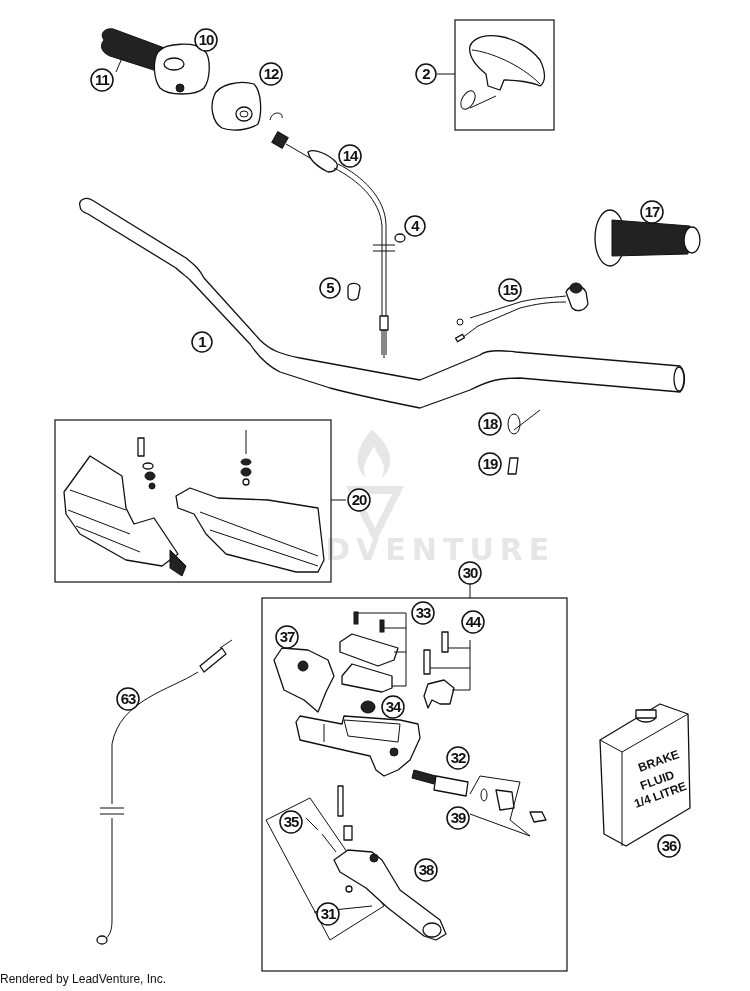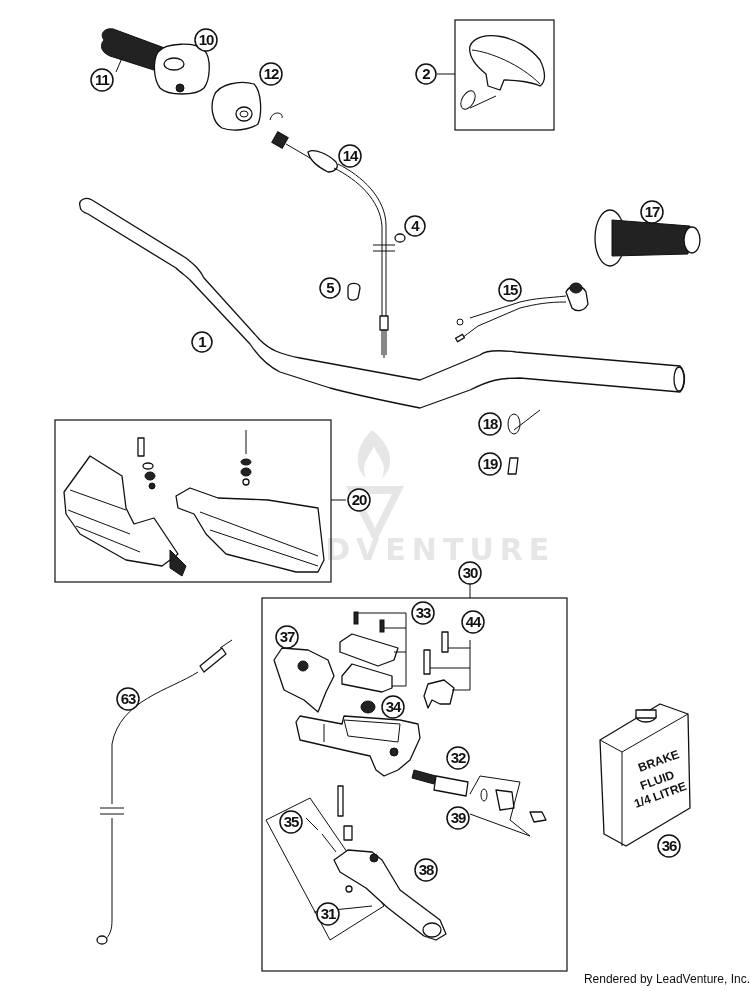--- a/index.html
+++ b/index.html
@@ -6,21 +6,21 @@
   body { width:750px; height:991px; position:relative; overflow:hidden; font-family:"Liberation Sans", sans-serif; }
   #diagram { position:absolute; left:0; top:0; width:750px; height:991px; }
   .callout-text { font-family:"Liberation Sans", sans-serif; font-size:15px; font-weight:bold; fill:#111; letter-spacing:-1px; }
   .part { fill:#fff; stroke:#111; stroke-width:1.3; stroke-linejoin:round; stroke-linecap:round; }
   .thin { fill:none; stroke:#111; stroke-width:1; }
   .leader { fill:none; stroke:#111; stroke-width:1; }
   .box { fill:none; stroke:#111; stroke-width:1.2; }
   .dark { fill:#222; stroke:#111; stroke-width:1; }
   .wm { fill:#e6e6e6; }
   .wm-text { font-family:"DejaVu Sans", sans-serif; font-size:30px; font-weight:bold; fill:#e6e6e6; letter-spacing:6px; }
-  .footer { position:absolute; left:0; width:750px; top:972px; text-align:right; font-family:"Liberation Sans", sans-serif; font-size:12px; color:#111; }
+  .footer { position:absolute; left:0; width:750px; top:972px; text-align:left; font-family:"Liberation Sans", sans-serif; font-size:12px; color:#111; }
   .fluid-text { font-family:"Liberation Sans", sans-serif; font-size:12px; font-weight:bold; fill:#111; }
 </style>
 </head>
 <body>
 
 <svg id="diagram" viewBox="0 0 750 991" xmlns="http://www.w3.org/2000/svg">
 
   <g>
     <path class="wm" d="M372 430 C352 450 356 470 366 478 C360 464 370 455 374 446 C378 458 388 462 382 478 C396 466 392 446 372 430 Z"></path>
     <path class="wm" d="M346 486 L404 486 L378 538 L372 538 Z M358 494 L375 528 L392 494 Z"></path>

